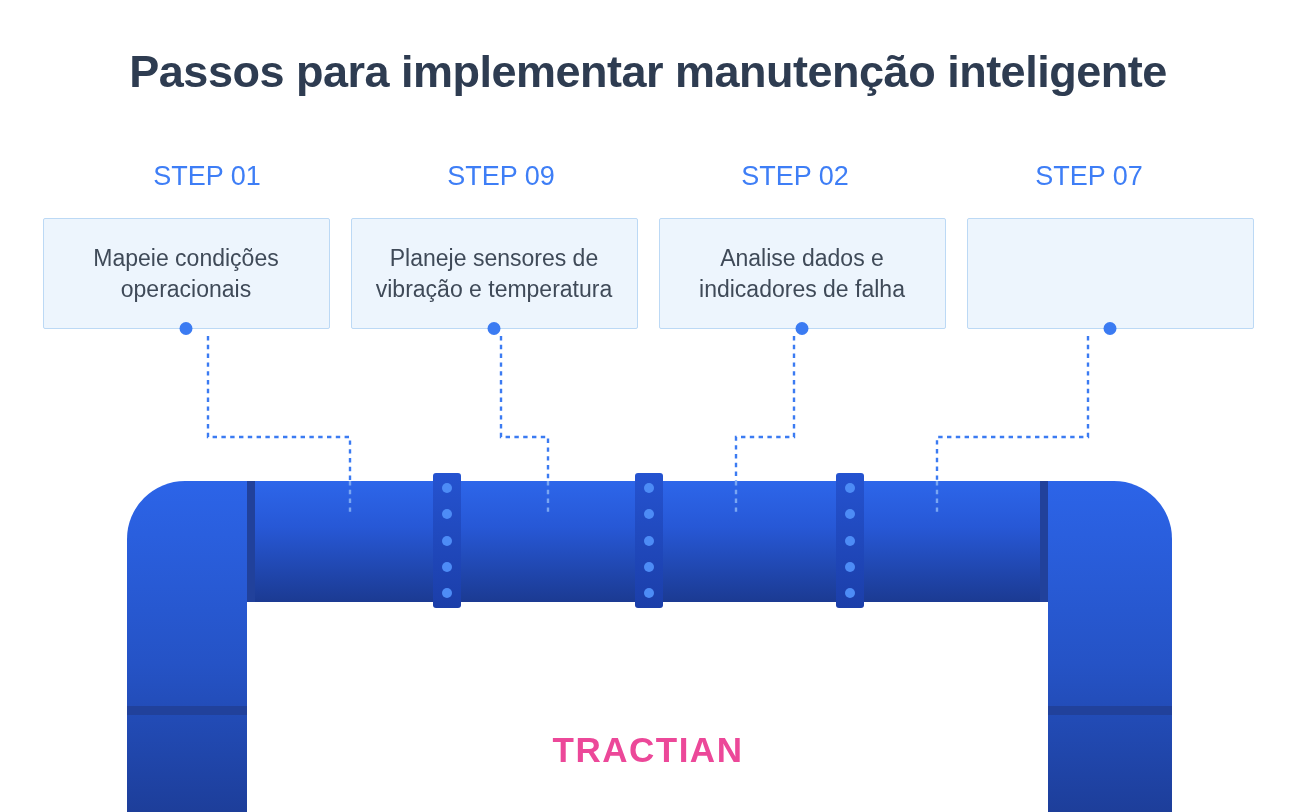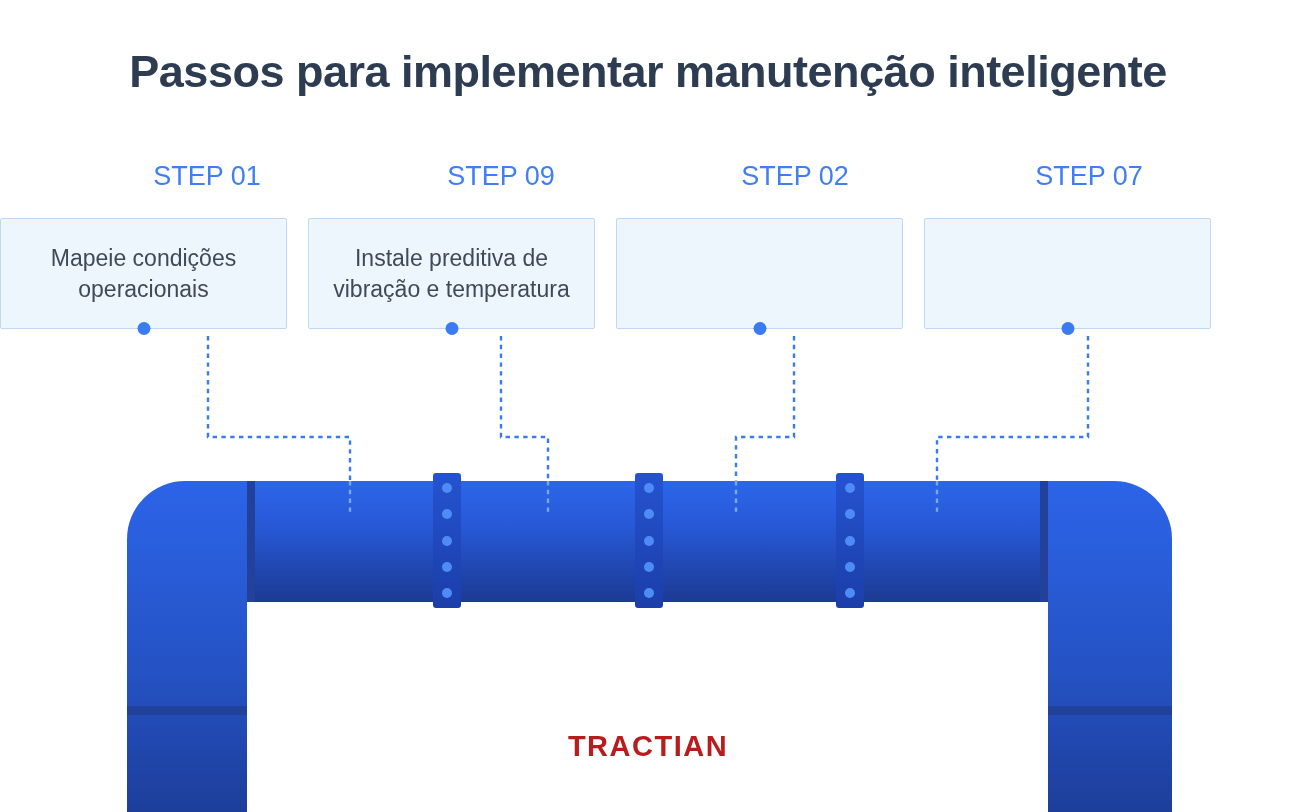--- a/index.html
+++ b/index.html
@@ -23,21 +23,21 @@
     display:flex; justify-content:center; gap:7px;
   }
   .step-label {
     width:287px; text-align:center;
     font-size:27px; font-weight:500; color:#3e7ef6;
   }
 
   
   .cards-row {
     position:absolute; top:218px; left:0; width:100%;
-    display:flex; gap:21px;
+    display:flex; justify-content:center; gap:21px;
   }
   .card {
     position:relative; box-sizing:border-box;
     width:287px; height:111px;
     background:#edf5fd; border:1px solid #bcd9f5; border-radius:2px;
     display:flex; align-items:center; justify-content:center;
     text-align:center; white-space:pre-line;
     font-size:23px; line-height:31px; color:#3f4a58;
   }
   .dot {
@@ -84,22 +84,22 @@
   
   .connector-svg {
     position:absolute; left:0; top:0; width:1296px; height:812px;
     z-index:3; pointer-events:none;
   }
 
   
   .logo {
     position:absolute; top:730px; left:0; width:100%;
     text-align:center;
-    font-size:29px; font-weight:800; letter-spacing:1.5px;
-    color:#b91c1c;
+    font-size:35px; font-weight:800; letter-spacing:1.5px;
+    color:#ec4899;
   }
 </style>
 </head>
 <body>
 
 <div class="stage">
 
   <h1 class="title">Passos para implementar manutenção inteligente</h1>
 
   <div class="labels-row">
@@ -109,25 +109,27 @@
     <div class="step-label">STEP 07</div>
   </div>
 
   <div class="cards-row">
     <div class="card">
       <span>Mapeie condições
 operacionais</span>
       <span class="dot"></span>
     </div>
     <div class="card">
-      <span>Instale preditiva de
+      <span>Planeje sensores de
 vibração e temperatura</span>
       <span class="dot"></span>
     </div>
     <div class="card">
+      <span>Analise dados e
+indicadores de falha</span>
       <span class="dot"></span>
     </div>
     <div class="card">
       <span class="dot"></span>
     </div>
   </div>
 
   <div class="pipe-piece elbow-left"></div>
   <div class="pipe-piece elbow-right"></div>
   <div class="pipe-piece pipe-main"></div>

